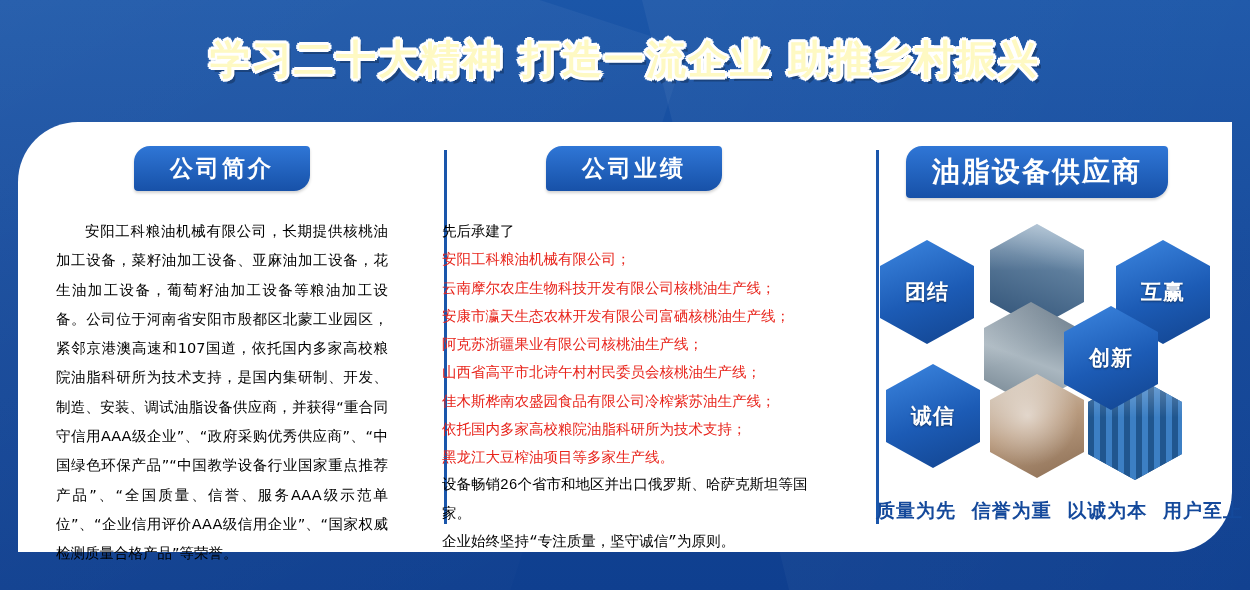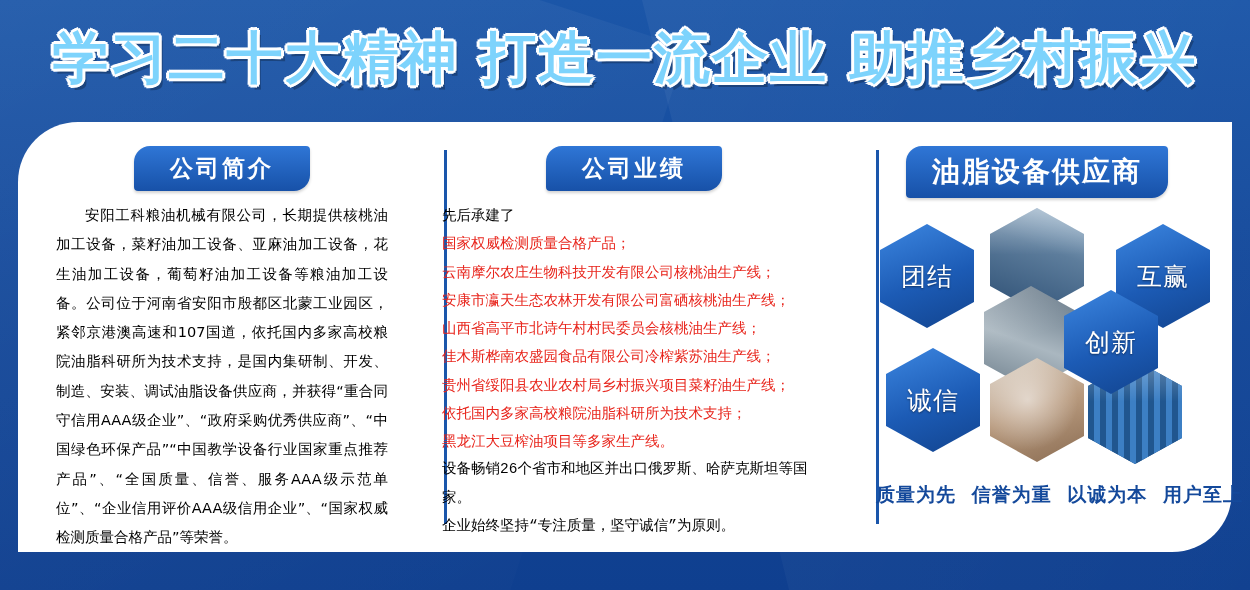--- a/index.html
+++ b/index.html
@@ -47,23 +47,23 @@
     left: 0; top: 0;
     width: 1250px;
     height: 118px;
     display: flex;
     align-items: center;
     justify-content: center;
   }
   .header-title {
     font-family: "DejaVu Sans", sans-serif;
     font-weight: bold;
-    font-size: 56px;
+    font-size: 40px;
     letter-spacing: 2px;
-    color: #7dd3fc;
+    color: #fef9c3;
     text-shadow:
       -2px 0 #ffffff, 0 -2px #ffffff, 2px 0 #ffffff, 0 2px #ffffff,
       -2px -2px #ffffff, 2px -2px #ffffff, -2px 2px #ffffff, 2px 2px #ffffff,
       -3px 0 #ffffff, 3px 0 #ffffff, 0 3px #ffffff, 0 -3px #ffffff,
       4px 5px 0 rgba(0,0,0,0.25);
     white-space: nowrap;
   }
   
   .band {
     position: absolute;
@@ -107,21 +107,21 @@
     height: 374px;
     background: #1a56ab;
   }
   .divider.d1 { left: 418px; }
   .divider.d2 { left: 850px; }
 
   
   .pill-wrap {
     display: flex;
     justify-content: center;
-    margin-bottom: 10px;
+    margin-bottom: 26px;
   }
   .pill {
     position: relative;
     display: inline-block;
     padding: 7px 36px;
     background: linear-gradient(180deg, #2f76d6 0%, #1751a8 100%);
     color: #ffffff;
     font-family: "DejaVu Sans", sans-serif;
     font-weight: bold;
     font-size: 23px;
@@ -184,22 +184,22 @@
     width: 94px;
     height: 104px;
     clip-path: polygon(50% 0%, 100% 25%, 100% 75%, 50% 100%, 0% 75%, 0% 25%);
     display: flex;
     align-items: center;
     justify-content: center;
     box-shadow: 0 0 0 rgba(0,0,0,0);
   }
   .hex .hex-label {
     font-family: "DejaVu Sans", sans-serif;
-    font-weight: normal;
-    font-size: 25px;
+    font-weight: bold;
+    font-size: 21px;
     color: #ffffff;
     letter-spacing: 1px;
     text-shadow: 0 1px 2px rgba(0,0,0,0.45);
   }
   .hex-blue {
     background: linear-gradient(160deg, #3c86e0 0%, #1c5bb5 55%, #12448f 100%);
   }
   
   .hex-photo-ship {
     background:
@@ -269,26 +269,26 @@
     </div>
 
     <div class="divider d1"></div>
 
     <div class="col col-2">
       <div class="pill-wrap">
         <div class="pill">公司业绩</div>
       </div>
       <p class="lead">先后承建了</p>
       <ul class="red-list">
-        <li>国家权威检测质量合格产品；</li>
+        <li>安阳工科粮油机械有限公司；</li>
         <li>云南摩尔农庄生物科技开发有限公司核桃油生产线；</li>
         <li>安康市瀛天生态农林开发有限公司富硒核桃油生产线；</li>
+        <li>阿克苏浙疆果业有限公司核桃油生产线；</li>
         <li>山西省高平市北诗午村村民委员会核桃油生产线；</li>
         <li>佳木斯桦南农盛园食品有限公司冷榨紫苏油生产线；</li>
-        <li>贵州省绥阳县农业农村局乡村振兴项目菜籽油生产线；</li>
         <li>依托国内多家高校粮院油脂科研所为技术支持；</li>
         <li>黑龙江大豆榨油项目等多家生产线。</li>
       </ul>
       <p class="tail">设备畅销26个省市和地区并出口俄罗斯、哈萨克斯坦等国家。</p>
       <p class="tail">企业始终坚持“专注质量，坚守诚信”为原则。</p>
     </div>
 
     <div class="divider d2"></div>
 
     <div class="col col-3">

